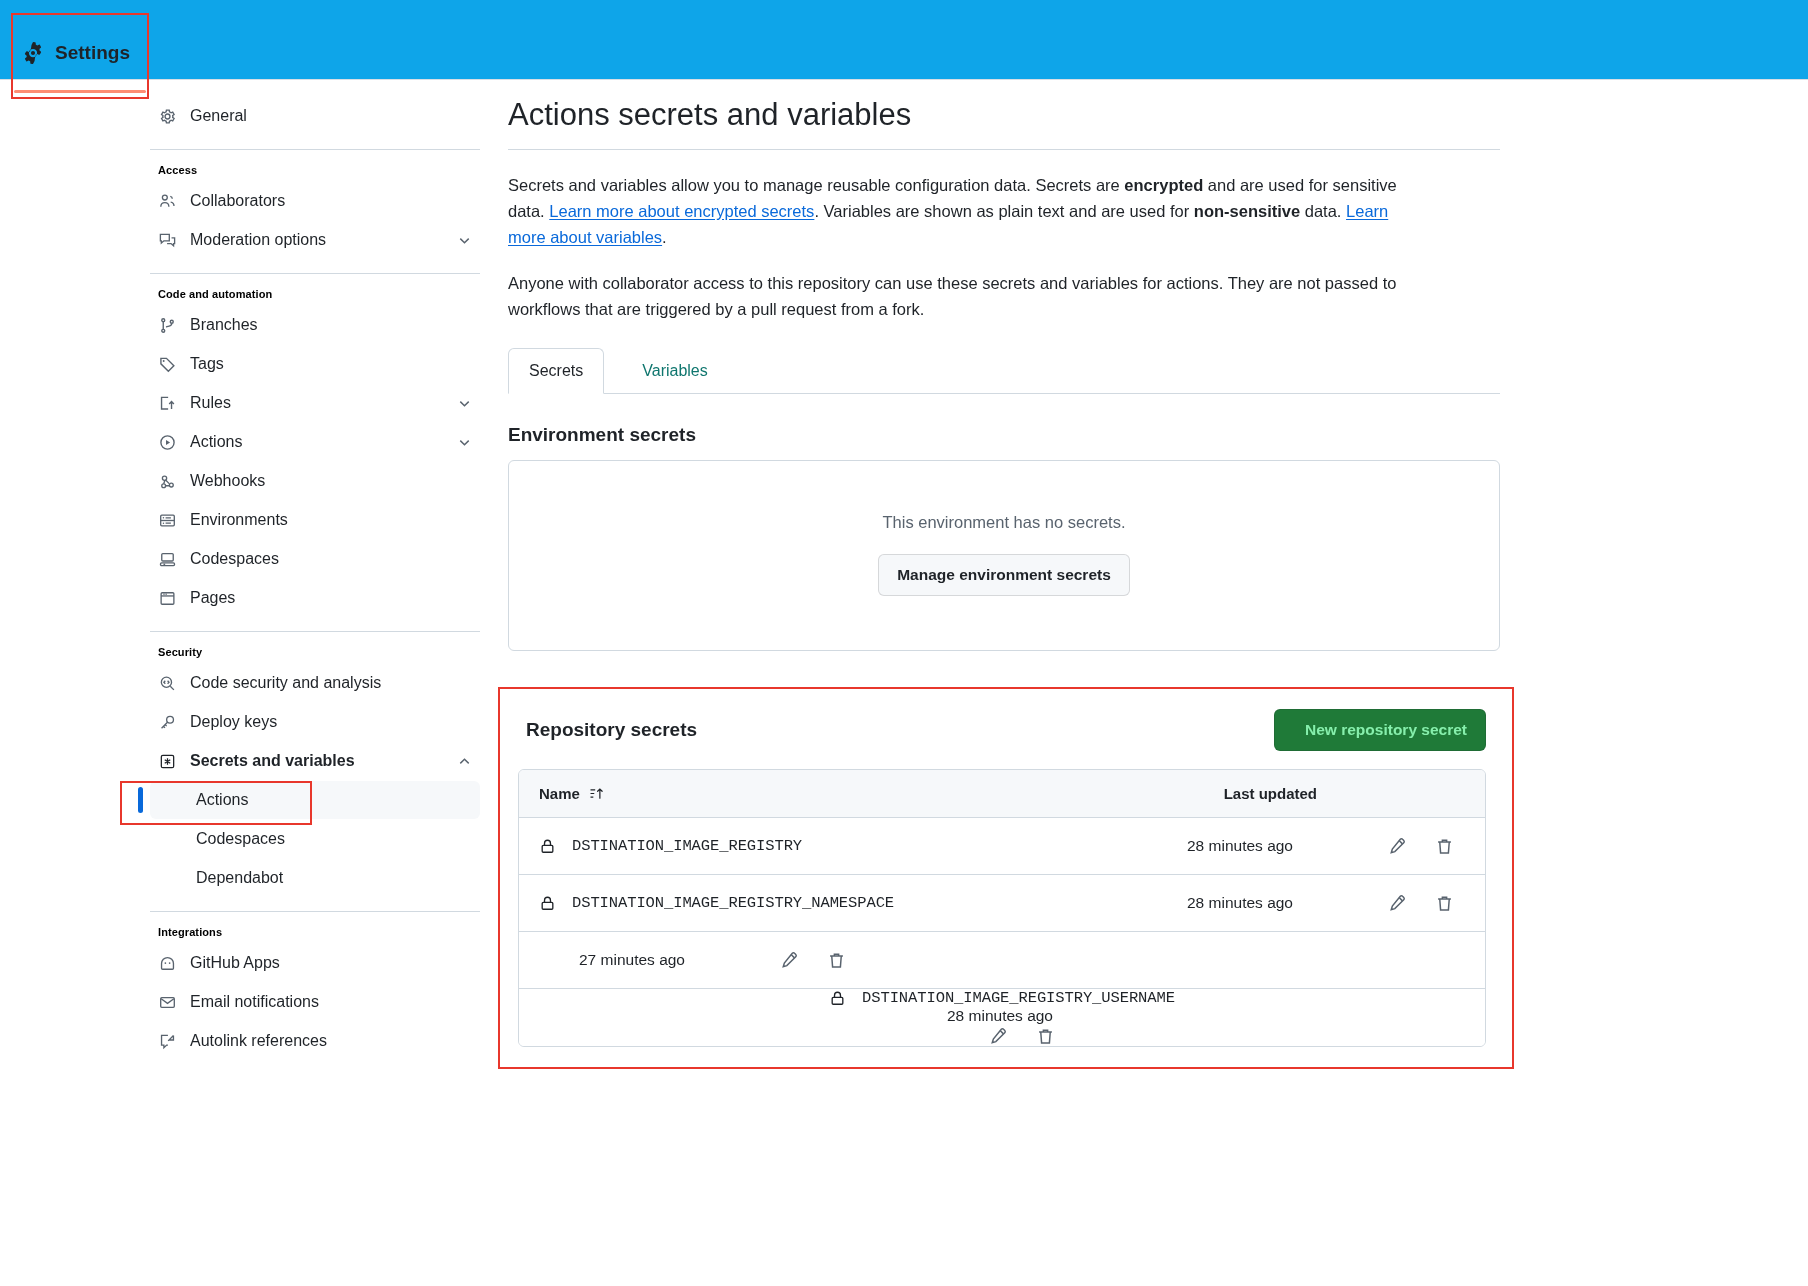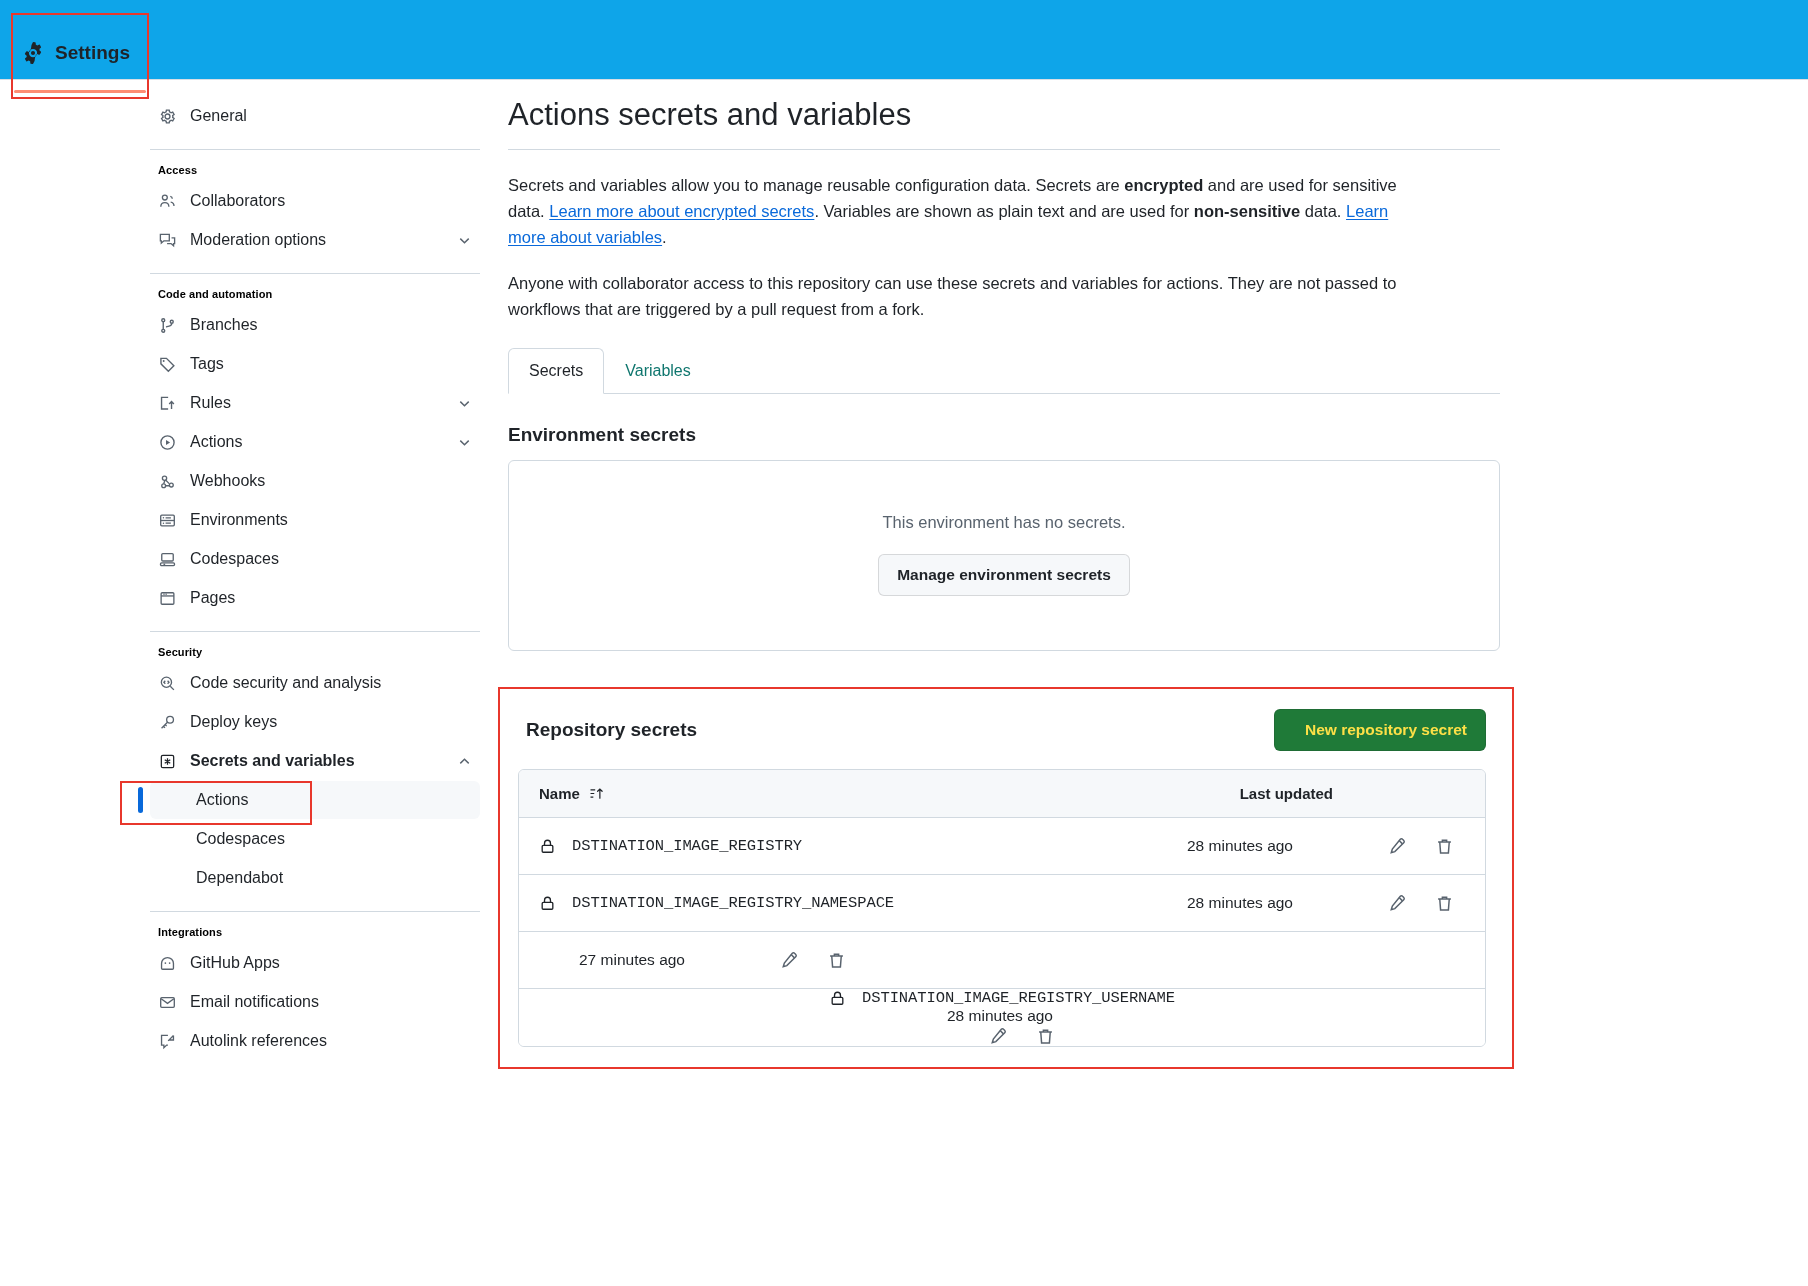--- a/index.html
+++ b/index.html
@@ -162,20 +162,21 @@
     text-underline-offset: 2px;
   }
 
   
   .tabs {
     display: flex;
     align-items: flex-end;
     margin-top: 26px;
     border-bottom: 1px solid #d1d9e0;
     height: 46px;
+    gap: 17px;
   }
   .tab {
     font-size: 16px;
     padding: 11px 20px;
     cursor: pointer;
     color: #1f2328;
     position: relative;
     top: 1px;
     border: 1px solid transparent;
     border-radius: 6px 6px 0 0;
@@ -217,21 +218,21 @@
     border-radius: 6px;
     border: 1px solid rgba(31,35,40,0.15);
     background: #f6f8fa;
     color: #1f2328;
     cursor: pointer;
     line-height: 20px;
   }
   .btn-primary {
     background: #1f7a38;
     border-color: rgba(31,35,40,0.15);
-    color: #fde047;
+    color: #86efac;
     font-weight: 700;
     padding-left: 30px;
   }
 
   
   .repo-block {
     position: relative;
     margin-top: 36px;
     padding: 22px 14px 22px 10px;
   }
@@ -261,20 +262,21 @@
   .thead {
     display: flex;
     align-items: center;
     background: #f6f8fa;
     border-bottom: 1px solid #d1d9e0;
     height: 48px;
     padding: 0 20px;
     font-size: 15px;
     font-weight: 600;
     color: #1f2328;
+    gap: 16px;
   }
   .th-name { display: flex; align-items: center; gap: 9px; flex: 1 1 auto; }
   .th-updated { width: 190px; text-align: right; padding-right: 4px; }
   .th-actions { width: 128px; }
   .row {
     display: flex;
     align-items: center;
     height: 57px;
     padding: 0 20px;
     border-bottom: 1px solid #d1d9e0;

